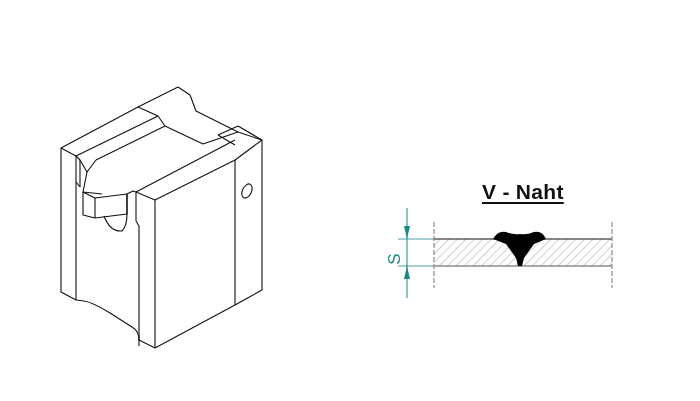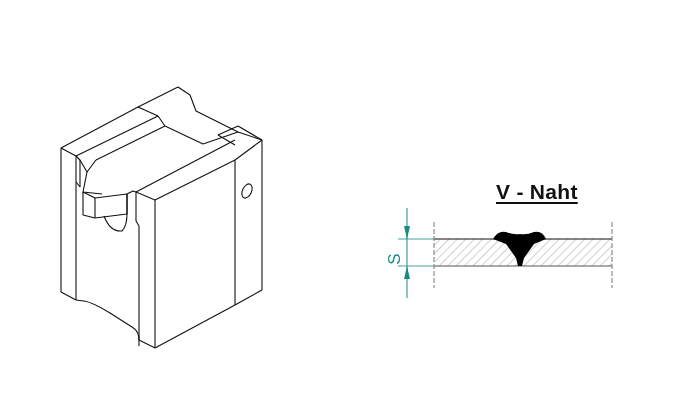--- a/index.html
+++ b/index.html
@@ -1,19 +1,19 @@
 <!DOCTYPE html>
 <html><head>
 <meta charset="utf-8">
 <style>
   html, body { margin: 0; padding: 0; background: #ffffff; }
   body { width: 700px; height: 401px; position: relative; overflow: hidden; font-family: "Liberation Sans", sans-serif; }
   svg { position: absolute; left: 0; top: 0; }
   .title {
-    position: absolute; left: 496px; top: 180px;
+    position: absolute; left: 482px; top: 180px;
     font-family: "Liberation Sans", sans-serif; font-weight: bold; font-size: 21px;
     color: #111; text-decoration: underline; text-decoration-thickness: 2px; text-underline-offset: 3px;
     letter-spacing: 0.3px;
   }
   .dimlabel {
     position: absolute; left: 389px; top: 249px;
     font-family: "Liberation Sans", sans-serif; font-size: 17px; color: #1a8a84;
     transform: rotate(-90deg); transform-origin: center;
   }
 </style>

